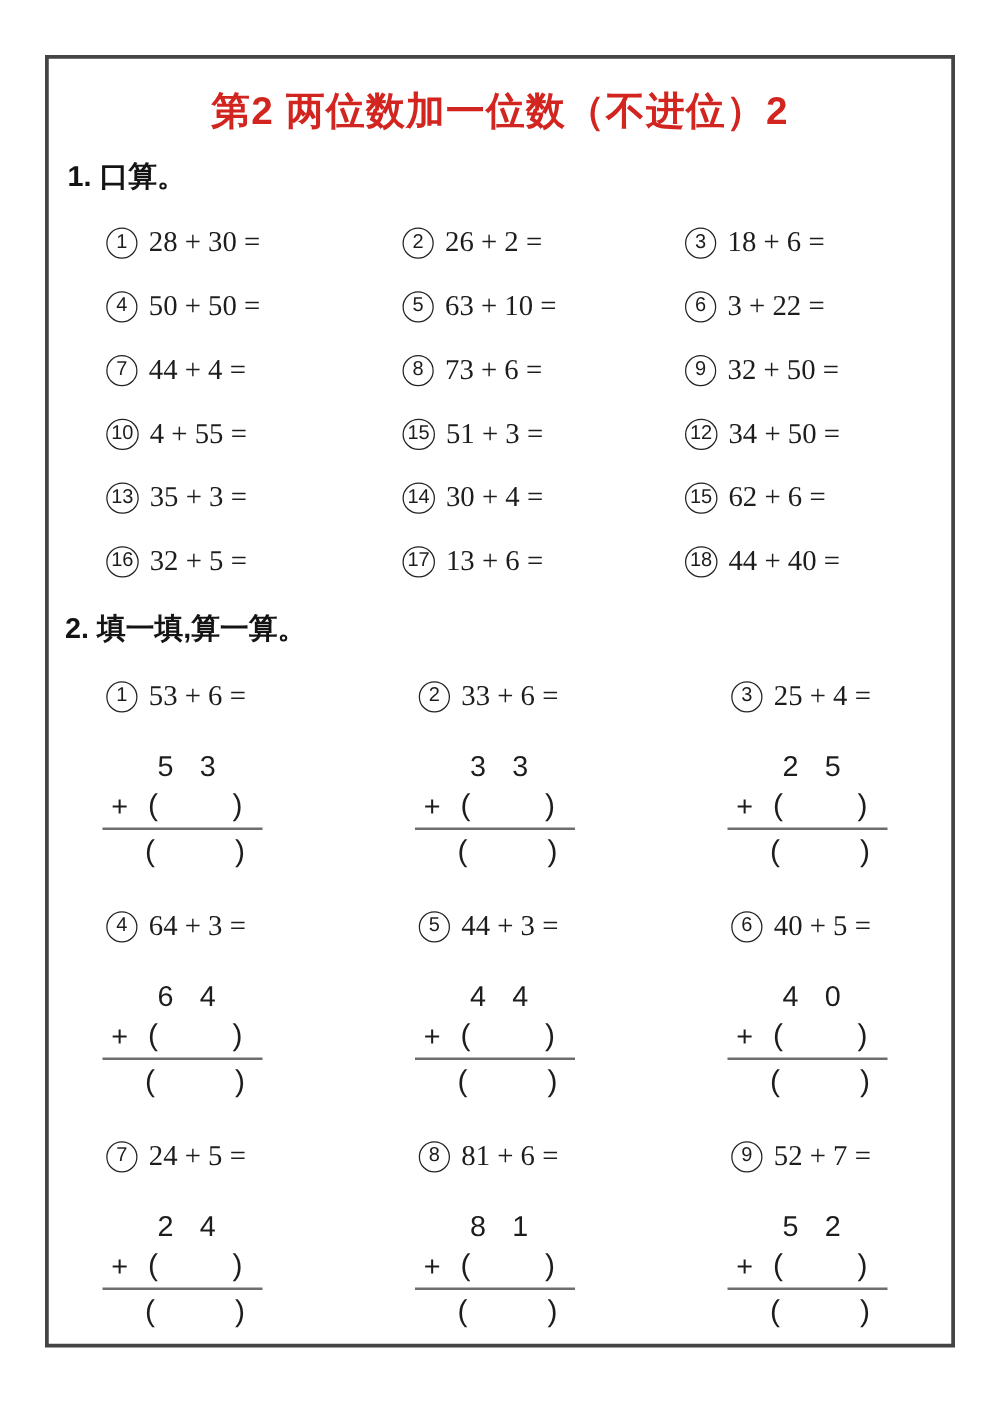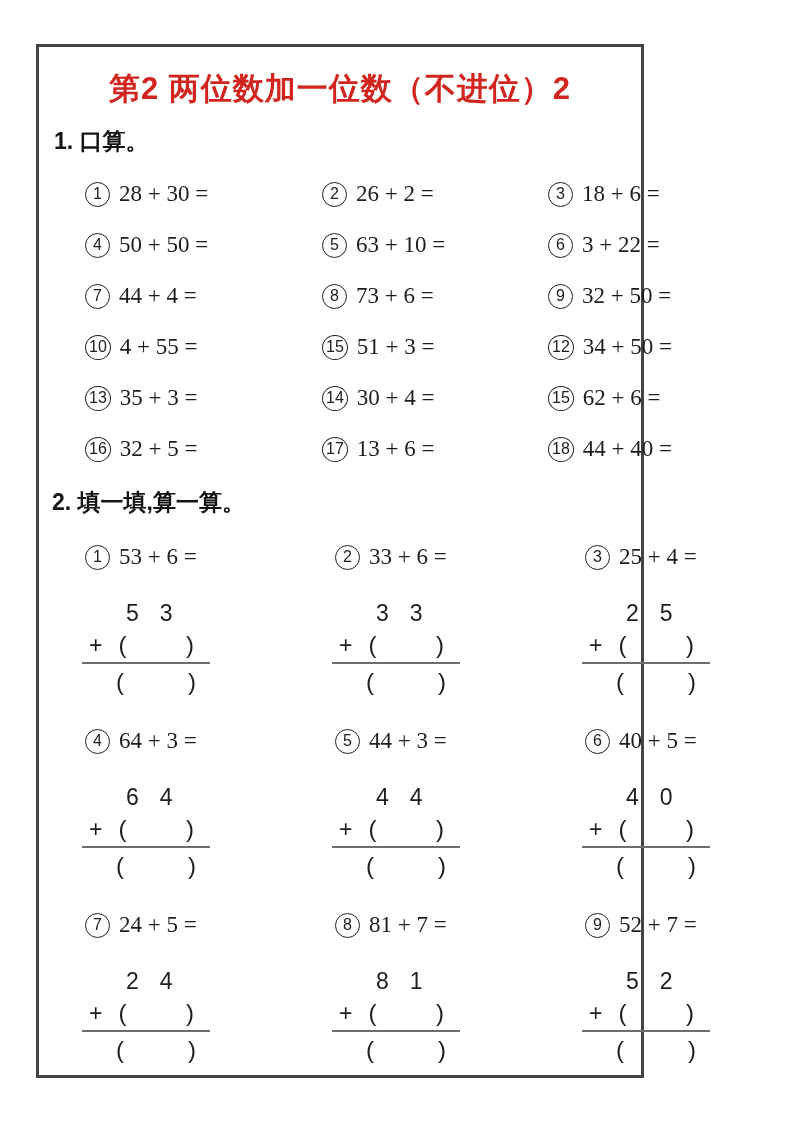--- a/index.html
+++ b/index.html
@@ -5,21 +5,21 @@
   html,body { margin:0; padding:0; }
   body {
     width:793px; height:1122px;
     background:#ffffff;
     font-family:"Liberation Sans","DejaVu Sans",sans-serif;
     color:#1d1d1d;
     position:relative;
   }
   .frame {
     position:absolute; left:36px; top:44px;
-    width:608px; height:1034px;
+    width:728px; height:1034px;
     border:3px solid #444444;
     box-sizing:border-box;
     background:#ffffff;
   }
   .title {
     margin-top:21px;
     text-align:center;
     font-size:31px;
     font-weight:bold;
     color:#d2251f;
@@ -316,21 +316,21 @@
         <div class="resrow">
             <span class="paren open">(</span>
             <span class="paren close">)</span>
           </div>
       </div>
     </div>
 
     <div class="fcell">
       <div class="fexpr">
           <span class="circ">8</span>
-          <span class="expr">81 + 7 =</span>
+          <span class="expr">81 + 6 =</span>
         </div>
       <div class="vstack">
         <div class="digits">
             <span>8</span>
             <span>1</span>
           </div>
         <div class="plusrow">
             <span class="plus">+</span>
             <span class="paren open">(</span>
             <span class="paren close">)</span>

